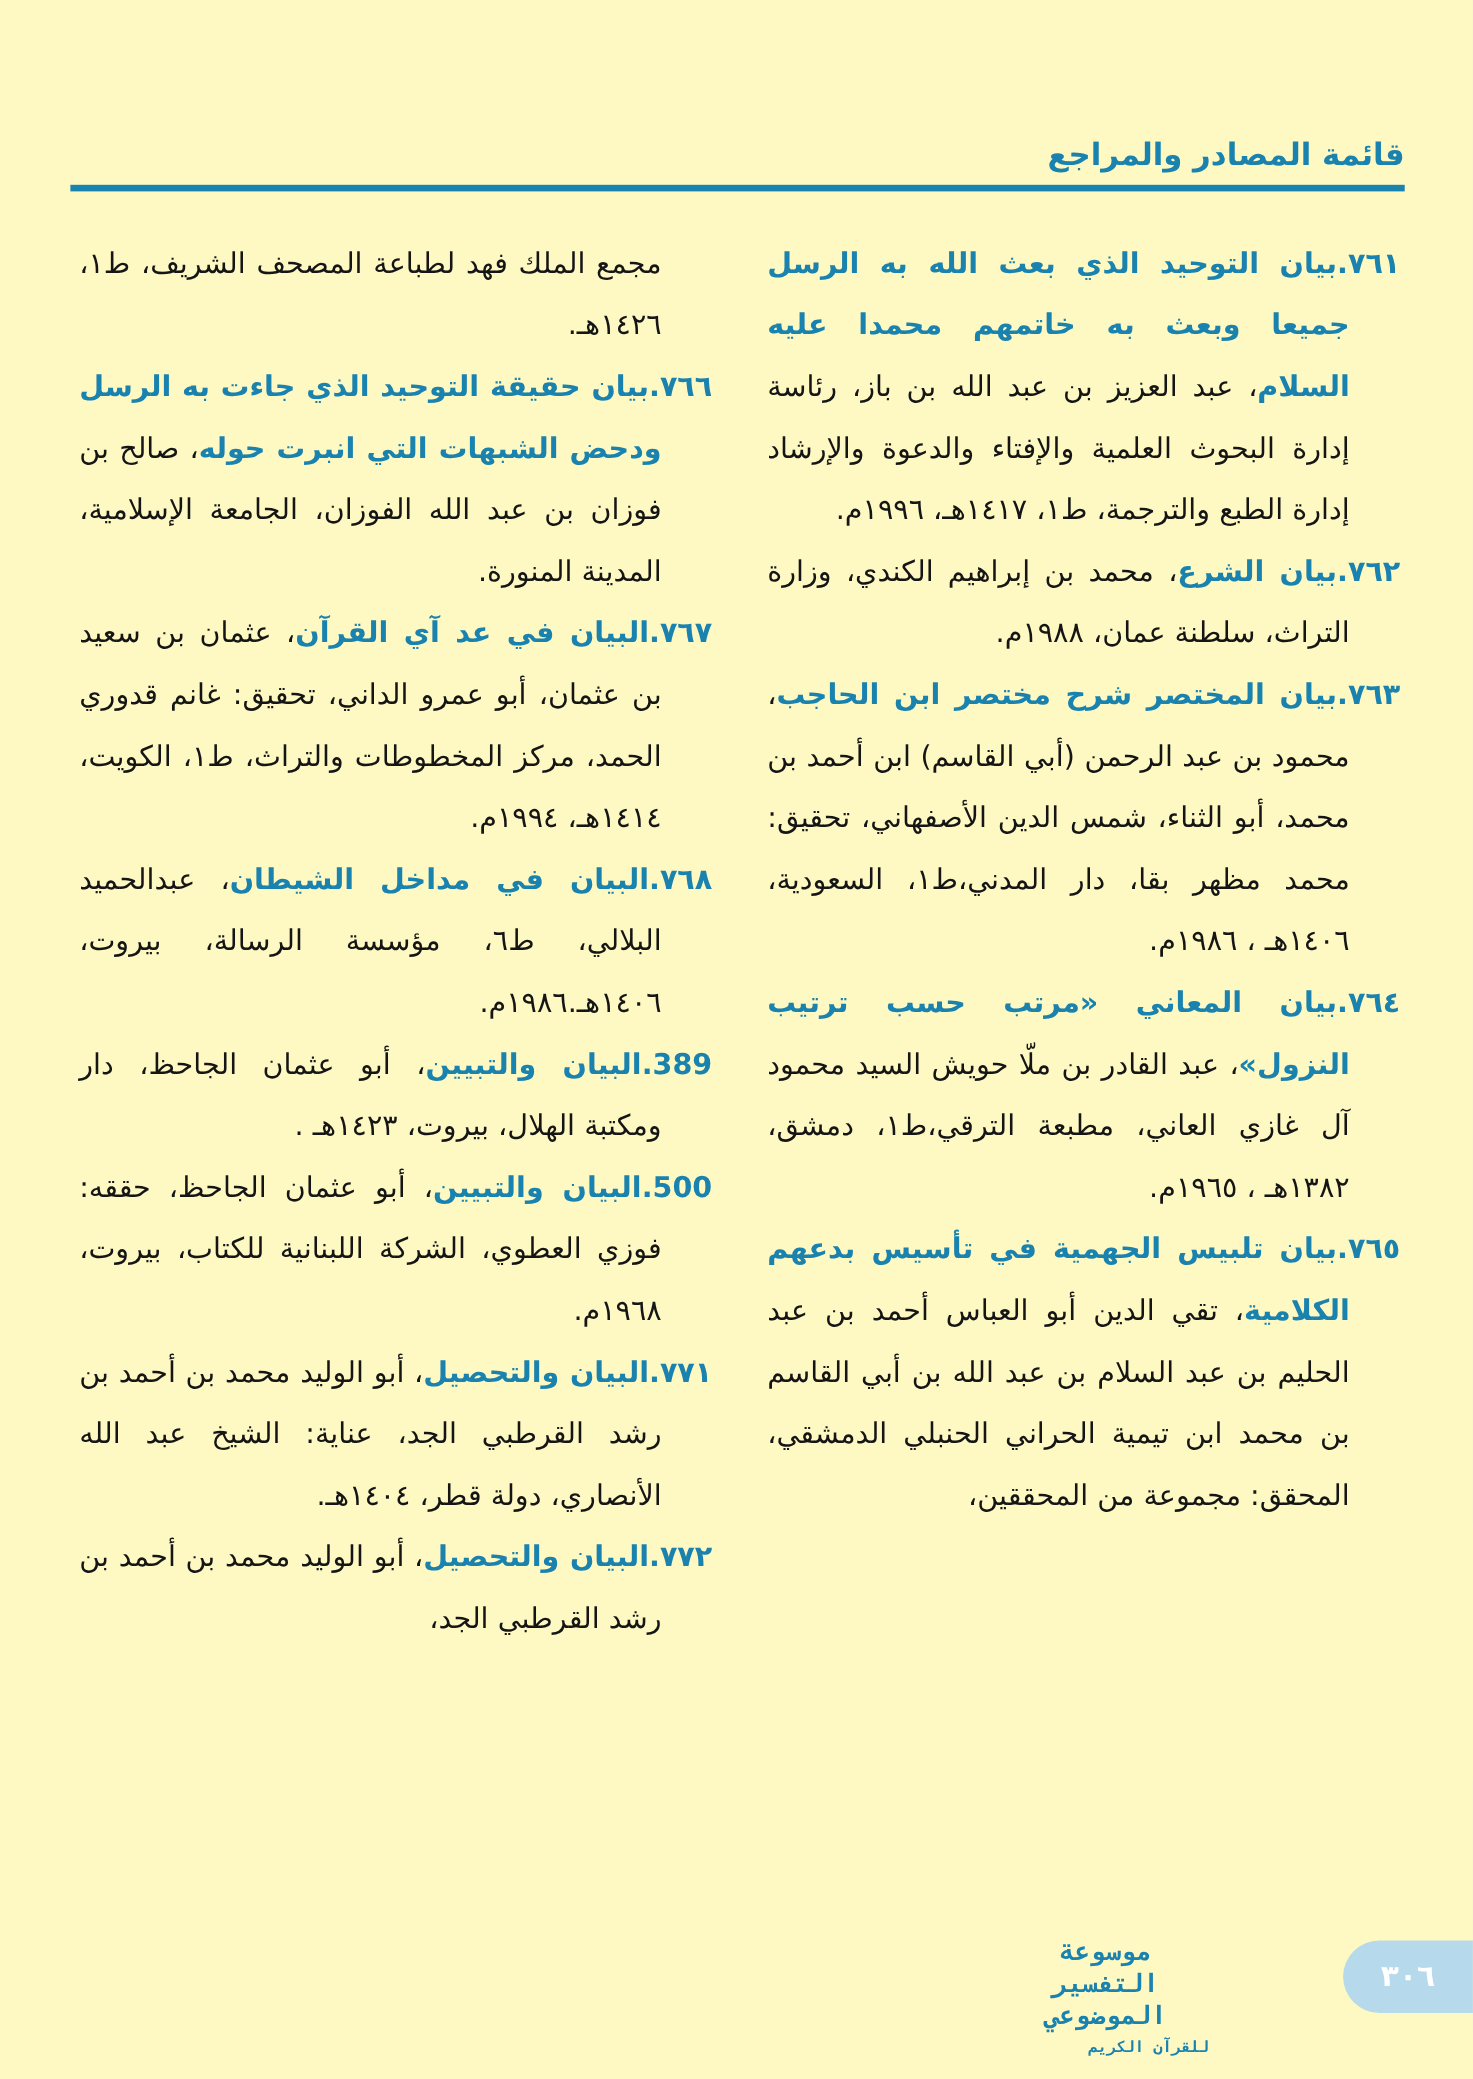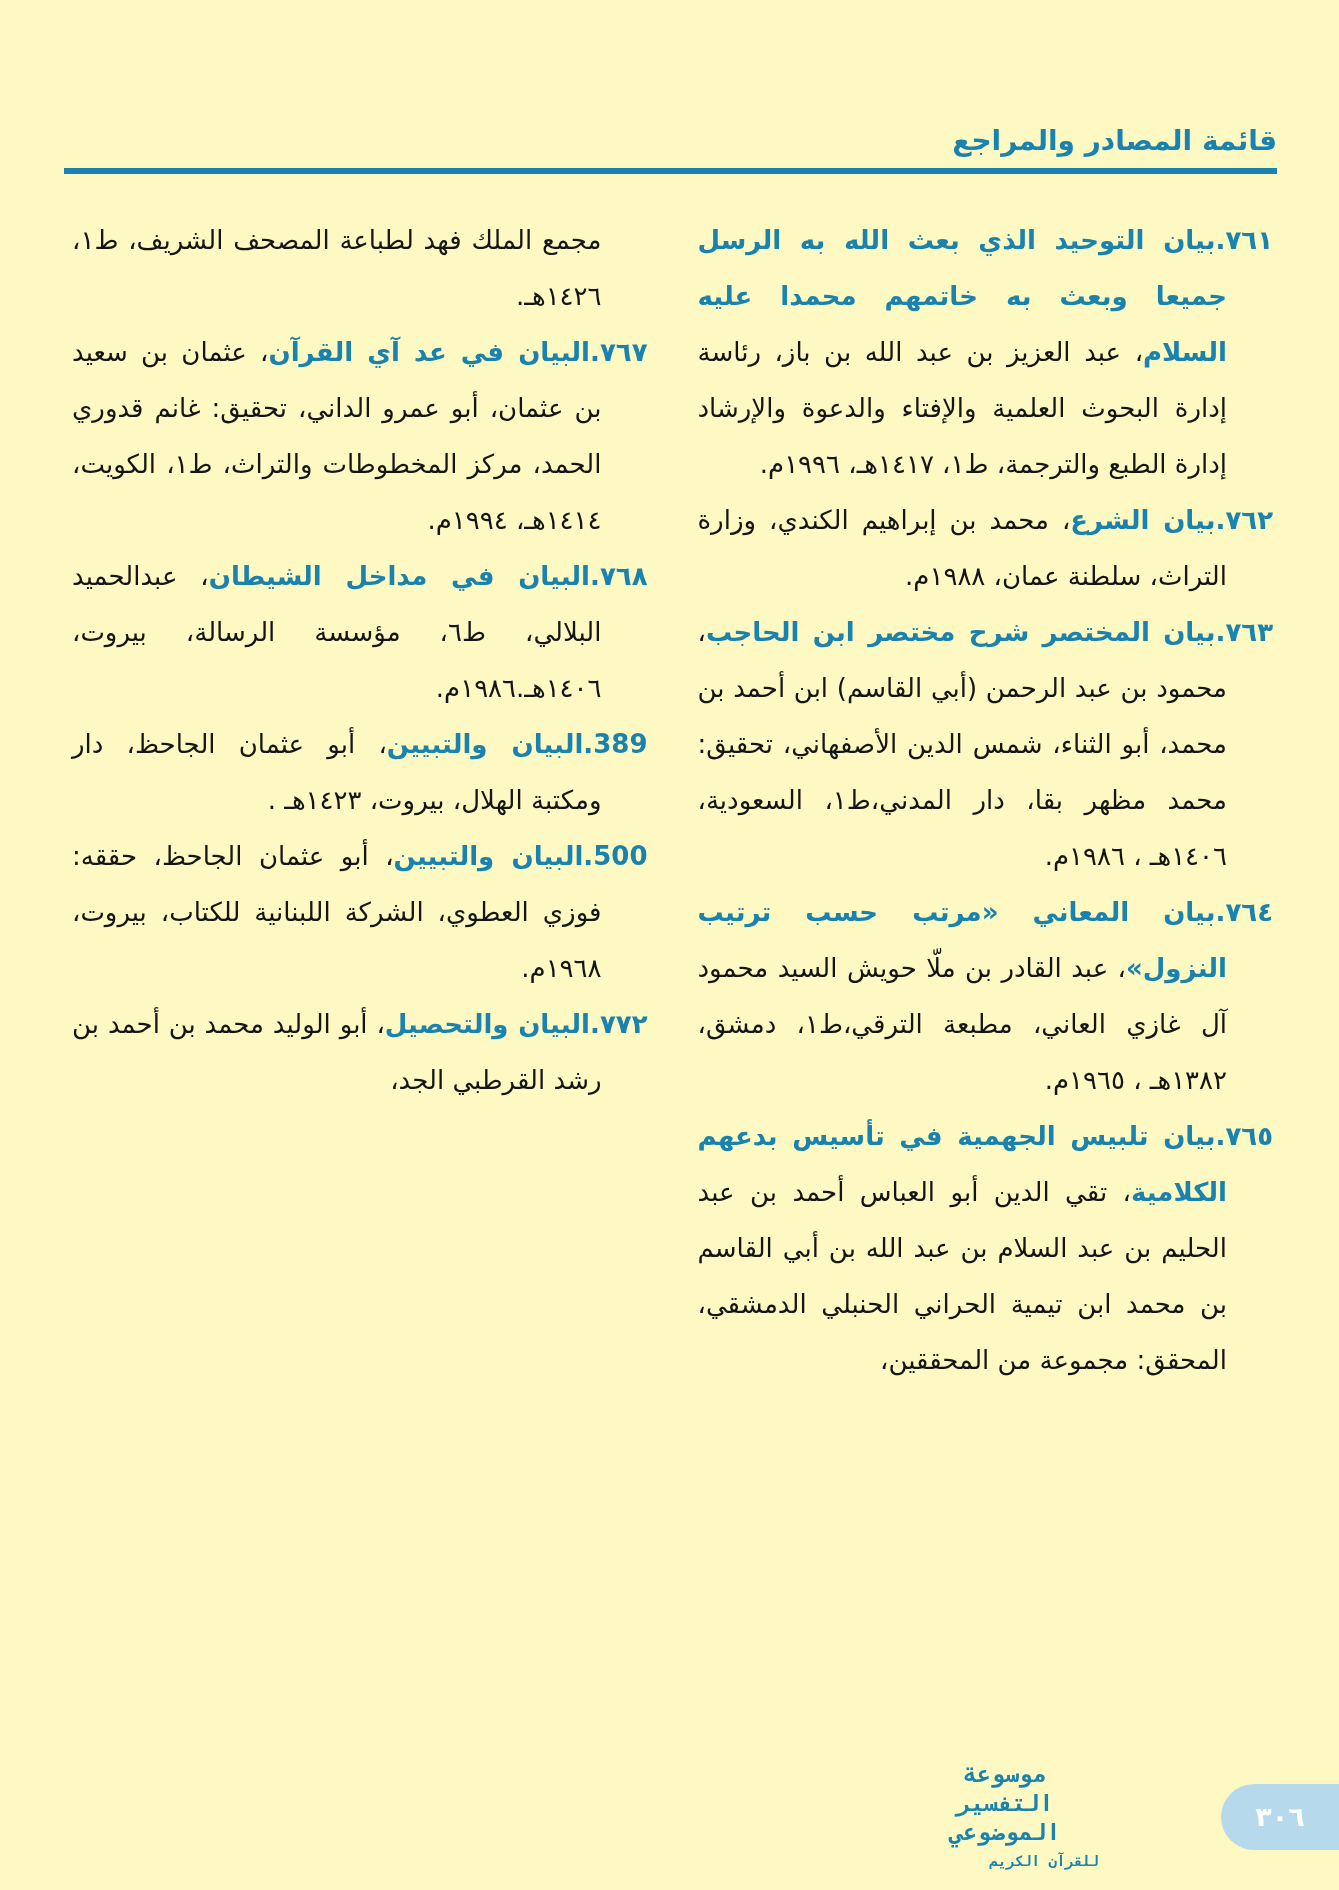--- a/index.html
+++ b/index.html
@@ -55,21 +55,20 @@
   .logo-sub{font-size:14px;font-weight:bold;line-height:22px;margin-top:2px;text-align:right;}
   .page-badge{
     position:absolute;top:1764px;right:0;
     width:118px;height:66px;
     background:var(--badge-bg);
     border-radius:33px 0 0 33px;
     color:var(--badge-text);
     font-size:27px;font-weight:bold;
     line-height:66px;text-align:center;
     letter-spacing:10px;
-    margin-top:20px;
   }
 </style>
 </head>
 <body>
 
 <div class="page">
 
   <div class="header">
     <div class="header-title">قائمة المصادر والمراجع</div>
     <div class="header-rule"></div>
@@ -80,24 +79,26 @@
     <div class="col">
       <p class="entry"><span class="num">٧٦١</span><span class="num-dot">.</span><span class="title">بيان التوحيد الذي بعث الله به الرسل جميعا وبعث به خاتمهم محمدا عليه السلام</span><span class="details">، عبد العزيز بن عبد الله بن باز، رئاسة إدارة البحوث العلمية والإفتاء والدعوة والإرشاد إدارة الطبع والترجمة، ط١، ١٤١٧هـ، ١٩٩٦م.</span></p>
       <p class="entry"><span class="num">٧٦٢</span><span class="num-dot">.</span><span class="title">بيان الشرع</span><span class="details">، محمد بن إبراهيم الكندي، وزارة التراث، سلطنة عمان، ١٩٨٨م.</span></p>
       <p class="entry"><span class="num">٧٦٣</span><span class="num-dot">.</span><span class="title">بيان المختصر شرح مختصر ابن الحاجب</span><span class="details">، محمود بن عبد الرحمن (أبي القاسم) ابن أحمد بن محمد، أبو الثناء، شمس الدين الأصفهاني، تحقيق: محمد مظهر بقا، دار المدني،ط١، السعودية، ١٤٠٦هـ ، ١٩٨٦م.</span></p>
       <p class="entry"><span class="num">٧٦٤</span><span class="num-dot">.</span><span class="title">بيان المعاني «مرتب حسب ترتيب النزول»</span><span class="details">، عبد القادر بن ملّا حويش السيد محمود آل غازي العاني، مطبعة الترقي،ط١، دمشق، ١٣٨٢هـ ، ١٩٦٥م.</span></p>
       <p class="entry"><span class="num">٧٦٥</span><span class="num-dot">.</span><span class="title">بيان تلبيس الجهمية في تأسيس بدعهم الكلامية</span><span class="details">، تقي الدين أبو العباس أحمد بن عبد الحليم بن عبد السلام بن عبد الله بن أبي القاسم بن محمد ابن تيمية الحراني الحنبلي الدمشقي، المحقق: مجموعة من المحققين،</span></p>
     </div>
 
     <div class="col">
       <p class="entry continuation"><span class="details">مجمع الملك فهد لطباعة المصحف الشريف، ط١، ١٤٢٦هـ.</span></p>
+      <p class="entry"><span class="num">٧٦٦</span><span class="num-dot">.</span><span class="title">بيان حقيقة التوحيد الذي جاءت به الرسل ودحض الشبهات التي انبرت حوله</span><span class="details">، صالح بن فوزان بن عبد الله الفوزان، الجامعة الإسلامية، المدينة المنورة.</span></p>
       <p class="entry"><span class="num">٧٦٧</span><span class="num-dot">.</span><span class="title">البيان في عد آي القرآن</span><span class="details">، عثمان بن سعيد بن عثمان، أبو عمرو الداني، تحقيق: غانم قدوري الحمد، مركز المخطوطات والتراث، ط١، الكويت، ١٤١٤هـ، ١٩٩٤م.</span></p>
       <p class="entry"><span class="num">٧٦٨</span><span class="num-dot">.</span><span class="title">البيان في مداخل الشيطان</span><span class="details">، عبدالحميد البلالي، ط٦، مؤسسة الرسالة، بيروت، ١٤٠٦هـ.١٩٨٦م.</span></p>
       <p class="entry"><span class="num">389</span><span class="num-dot">.</span><span class="title">البيان والتبيين</span><span class="details">، أبو عثمان الجاحظ، دار ومكتبة الهلال، بيروت، ١٤٢٣هـ .</span></p>
       <p class="entry"><span class="num">500</span><span class="num-dot">.</span><span class="title">البيان والتبيين</span><span class="details">، أبو عثمان الجاحظ، حققه: فوزي العطوي، الشركة اللبنانية للكتاب، بيروت، ١٩٦٨م.</span></p>
+      <p class="entry"><span class="num">٧٧١</span><span class="num-dot">.</span><span class="title">البيان والتحصيل</span><span class="details">، أبو الوليد محمد بن أحمد بن رشد القرطبي الجد، عناية: الشيخ عبد الله الأنصاري، دولة قطر، ١٤٠٤هـ.</span></p>
       <p class="entry"><span class="num">٧٧٢</span><span class="num-dot">.</span><span class="title">البيان والتحصيل</span><span class="details">، أبو الوليد محمد بن أحمد بن رشد القرطبي الجد،</span></p>
     </div>
 
   </div>
 
   <div class="logo">
     <div class="logo-main">موسوعة التفسير الموضوعي</div>
     <div class="logo-sub">للقرآن الكريم</div>
   </div>
 

